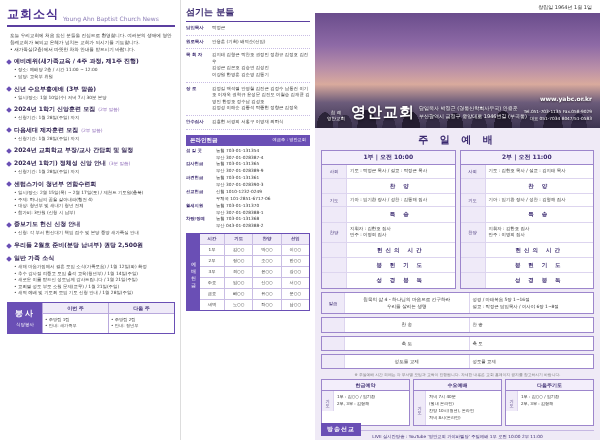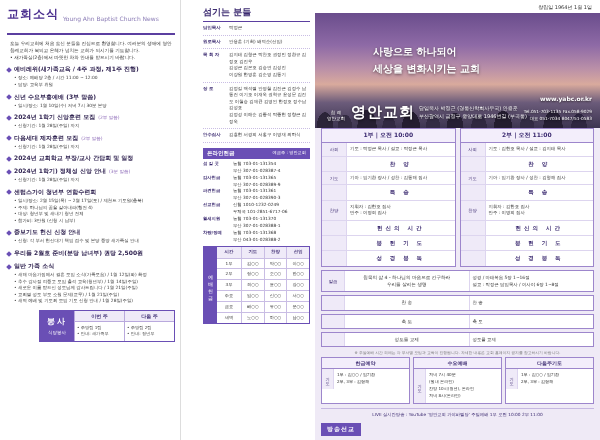--- a/index.html
+++ b/index.html
@@ -6,48 +6,48 @@
   body{
     width:600px;height:440px;
     font-family:"DejaVu Sans","Liberation Sans",sans-serif;
     background:#ffffff;
     overflow:hidden;
   }
   .page{position:relative;width:600px;height:440px;display:flex;}
 
   
   .col-left{width:180px;height:440px;background:#ffffff;position:relative;padding:6px 5px 0 7px;box-sizing:border-box;}
-  .news-title{display:flex;align-items:flex-end;gap:4px;border-bottom:2px solid #5b3fa0;padding-bottom:10px;}
+  .news-title{display:flex;align-items:flex-end;gap:4px;border-bottom:2px solid #5b3fa0;padding-bottom:2px;}
   .news-title .kr{font-size:12px;font-weight:bold;color:#4b2f8f;letter-spacing:1px;}
   .news-title .en{font-size:6px;color:#8a7bb5;margin-bottom:1px;}
 
   .welcome{margin-top:5px;}
   .welcome-head{display:flex;align-items:center;gap:3px;}
   .welcome-head .dot{width:5px;height:5px;border-radius:50%;background:#7a5ec4;}
   .welcome-head .t{font-size:7.5px;font-weight:bold;color:#3b2a70;}
   .welcome-head .e{font-size:4.5px;color:#9a8cc0;}
   .welcome-body{font-size:4.6px;line-height:1.55;color:#333;margin-top:2px;padding-left:3px;}
 
   .sec{margin-top:4px;}
   .sec-h{display:flex;align-items:center;gap:3px;}
   .sec-h .sq{width:4px;height:4px;background:#6a4fb5;transform:rotate(45deg);}
   .sec-h .t{font-size:6px;font-weight:bold;color:#2f2250;}
   .sec-h .tag{font-size:4.5px;color:#8d6ab8;}
   .sec-b{font-size:4.4px;line-height:1.5;color:#3a3a3a;padding-left:7px;margin-top:1px;}
-  .vol-box{margin-top:2px;display:flex;gap:0;border:1px solid #6a4fb5;margin-left:32px;}
+  .vol-box{margin-top:2px;display:flex;gap:0;border:1px solid #6a4fb5;}
   .vol-left{width:34px;background:#6a4fb5;color:#fff;display:flex;flex-direction:column;align-items:center;justify-content:center;padding:4px 0;}
   .vol-left .k{font-size:8px;font-weight:bold;letter-spacing:2px;}
   .vol-left .s{font-size:4.5px;margin-top:3px;}
   .vol-tbl{flex:1;display:flex;}
   .vol-col{flex:1;border-left:1px solid #b9a9dd;}
   .vol-col .hd{background:#efeaf8;font-size:5px;font-weight:bold;color:#3b2a70;text-align:center;padding:2px 0;border-bottom:1px solid #b9a9dd;}
   .vol-col .cell{font-size:4.2px;color:#444;padding:3px 2px;line-height:1.5;}
 
   
-  .col-mid{width:135px;height:440px;background:#fff;padding:6px 5px 0 22px;box-sizing:border-box;border-left:1px solid #ddd;}
+  .col-mid{width:135px;height:440px;background:#fff;padding:6px 5px 0 5px;box-sizing:border-box;border-left:1px solid #ddd;}
   .mid-h{display:flex;align-items:center;gap:3px;border-bottom:1.5px solid #5b3fa0;padding-bottom:2px;}
   .mid-h .t{font-size:9px;font-weight:bold;color:#3b2a70;}
 
   .kv{display:flex;font-size:4.4px;line-height:1.5;margin-top:3px;}
   .kv .k{width:26px;flex:none;color:#3b2a70;font-weight:bold;}
   .kv .v{flex:1;color:#333;}
   .rowline{border-top:1px dotted #c9bde4;margin:3px 0;}
 
   .blockhead{background:#6a4fb5;color:#fff;font-size:5.5px;font-weight:bold;padding:2px 4px;margin-top:5px;}
   .blockhead .sub{font-size:4.2px;font-weight:normal;float:right;}
@@ -371,36 +371,35 @@
     </div>
   </div>
 
   <div class="col-right">
     <div class="top-bar">
       <span>창립일 1964년 1월 1일</span>
     </div>
 
     <div class="hero">
       <div class="trees"></div>
-      <div class="slogan" style="white-space:pre-line">사랑으로 하나되어
-세상을 변화시키는 교회</div>
       <div class="logo">
         <div class="mark" style="white-space:pre-line">침 례
 영안교회</div>
         <div class="name">영안교회</div>
       </div>
       <div class="pastors">
         <div>담임목사 박정근 (경동산학회사무국) 안용훈</div>
         <div>부산광역시 금정구 중앙대로 1946번길 (부곡동)</div>
       </div>
       <div class="site">www.yabc.or.kr</div>
       <div class="contact" style="white-space:pre-line">Tel.051-703-1135 Fax.058-9029
 대표 051-7034 8047/51-0583</div>
     </div>
 
+    <div class="worship-title">주 일 예 배</div>
 
     <div class="svc-wrap" id="svc-wrap">
         <div class="svc-card">
           <div class="ttl">1부 | 오전 10:00</div>
           <div class="line">
             <div class="lbl">사회</div>
             <div class="val " style="white-space:pre-line">기도 : 박정근 목사 / 설교 : 박정근 목사</div>
           </div>
           <div class="line">
             <div class="lbl"></div>

